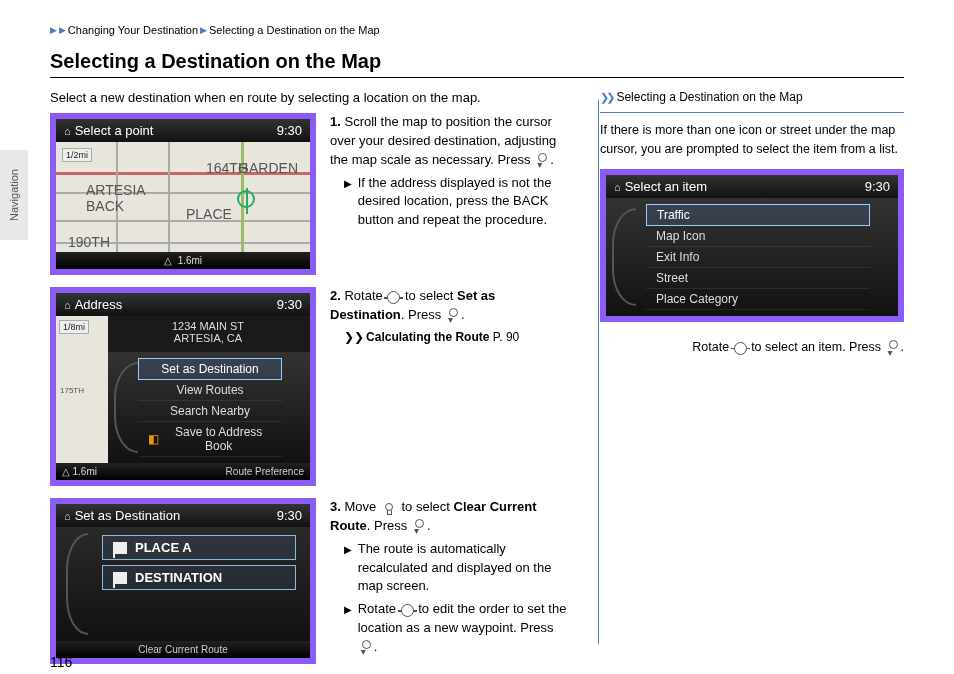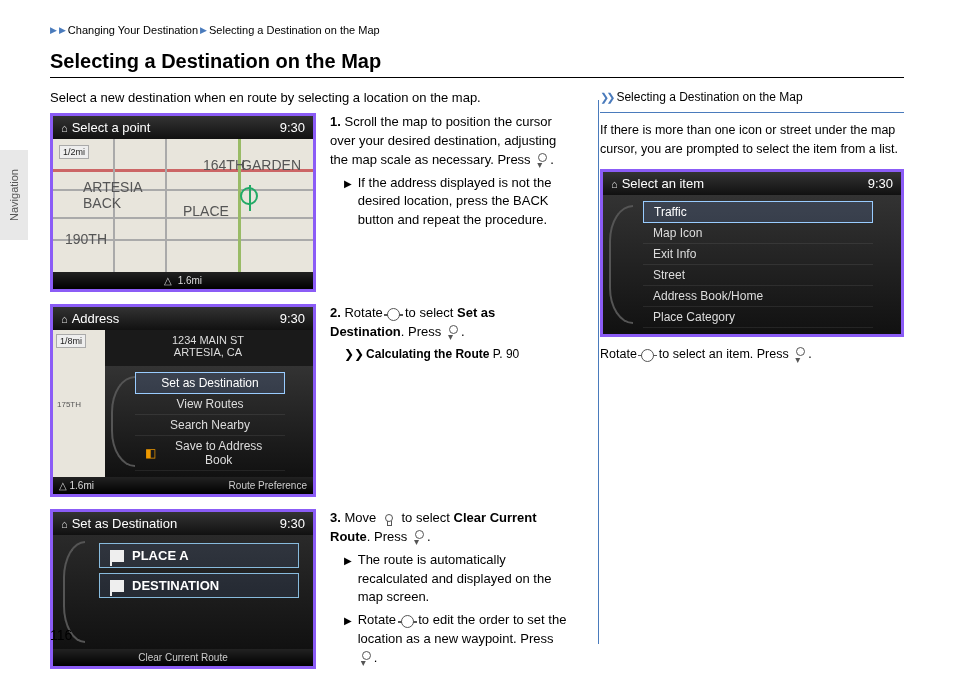--- a/index.html
+++ b/index.html
@@ -42,36 +42,36 @@
     transform: rotate(180deg);
     font-size: 11px; color: #555;
   }
   .columns { display: flex; gap: 20px; }
   .left-col { width: 520px; }
   .right-col { flex: 1; padding-left: 10px; }
   .step-row { display: flex; gap: 14px; margin-bottom: 12px; }
   .screenshot {
     background: #737373; color: #fff;
     width: 266px;
-    border: 3px solid #8b5cf6;
+    border: 6px solid #8b5cf6;
     font-size: 11px;
     flex-shrink: 0;
   }
   .s-header {
     display: flex; justify-content: space-between;
     align-items: center;
     padding: 4px 8px;
     background: linear-gradient(#333,#111);
     font-size: 13px; font-weight: 500;
   }
   .s-header .home { font-size: 11px; opacity:.8; margin-right:4px;}
   .s-body { position: relative; }
   .map-area {
     background: #e8e5dc;
-    height: 133px;
+    height: 110px;
     position: relative;
     overflow: hidden;
     color:#444; font-size:9px;
   }
   .map-area .road-h { position:absolute; height:3px; background:#d88; left:0; right:0; }
   .map-area .road-hy { position:absolute; height:2px; background:#aaa; left:0; right:0; }
   .map-area .road-v { position:absolute; width:2px; background:#aaa; top:0; bottom:0; }
   .map-area .lbl { position:absolute; background:transparent; font-size:14px; color:#555;}
   .scale-badge {
     position:absolute; top:6px; left:6px;
@@ -127,36 +127,36 @@
     border:1px solid #8bd; background:rgba(120,170,255,.1);
     color:#fff; font-size:13px; padding:4px 10px; margin-bottom:5px;
     display:flex; align-items:center; gap:8px; font-weight:bold;
   }
   .flag { display:inline-block; width:14px; height:12px; background:#eee; position:relative;}
   .flag::after{content:""; position:absolute; left:0; top:0; width:2px; height:16px; background:#eee;}
 
   .right-title { font-size:12px; margin-bottom:8px; display:flex; align-items:center; gap:4px;}
   .right-title .dbl { color:#4a7bbc; letter-spacing:-3px; font-size:11px;}
   .right-note { font-size:12.5px; line-height:1.5; border-top:1px solid #4a7bbc; padding-top:8px; margin-bottom:10px;}
-  .right-caption { font-size:12.5px; margin-top:8px; line-height:1.5;}
+  .right-caption { font-size:12.5px; margin-top:16px; line-height:1.5;text-align:right;}
   .icon-inline {
     display:inline-block; vertical-align:middle;
     width:16px; height:14px; position:relative; margin:0 1px;
   }
   .icon-dial { border:1.5px solid #555; border-radius:50%; width:13px; height:13px; top:1px;}
   .icon-dial::before, .icon-dial::after{ content:""; position:absolute; width:4px; height:1.5px; background:#555; top:5px;}
   .icon-dial::before{ left:-4px;} .icon-dial::after{ right:-4px;}
   .icon-enter { width:14px; }
   .icon-enter::before{content:""; position:absolute; left:3px; top:0; width:7px; height:7px; border:1.5px solid #555; border-radius:50%;}
   .icon-enter::after{content:"▾"; position:absolute; left:2px; top:5px; font-size:10px; color:#555;}
   .icon-joy { }
   .icon-joy::before{content:""; position:absolute; left:4px; top:2px; width:6px; height:6px; border:1.5px solid #555; border-radius:50%;}
   .icon-joy::after{content:""; position:absolute; left:6px; top:9px; width:3px; height:4px; border-left:1.5px solid #555; border-right:1.5px solid #555; border-bottom:1.5px solid #555;}
 
-  .page-num { position:absolute; left:50px; bottom:31px; font-size:14px;}
+  .page-num { position:absolute; left:50px; bottom:4px; font-size:14px;}
   .right-divider { position:absolute; top:100px; bottom:30px; left:598px; width:1px; background:#4a7bbc;}
 </style>
 </head>
 <body>
 
 <div class="side-tab">
     <span>Navigation</span>
   </div>
 
 <div class="breadcrumb">
@@ -297,21 +297,20 @@
   <div class="screenshot" style="width:100%;">
     <div class="s-header">
       <span><span class="home">⌂</span><span>Select an item</span></span>
       <span>9:30</span>
     </div>
     <div class="menu-panel">
       <div class="menu-item sel">Traffic</div>
       <div class="menu-item">Map Icon</div>
       <div class="menu-item">Exit Info</div>
       <div class="menu-item">Street</div>
-      <div class="menu-item">Address Book/Home</div>
       <div class="menu-item">Place Category</div>
     </div>
   </div>
   <p class="right-caption">
     <span>Rotate </span><span class="icon-inline icon-dial"></span><span> to select an item. Press </span><span class="icon-inline icon-enter"></span><span>.</span>
   </p>
 </div>
 </div>
 
 <div class="page-num">116</div>

